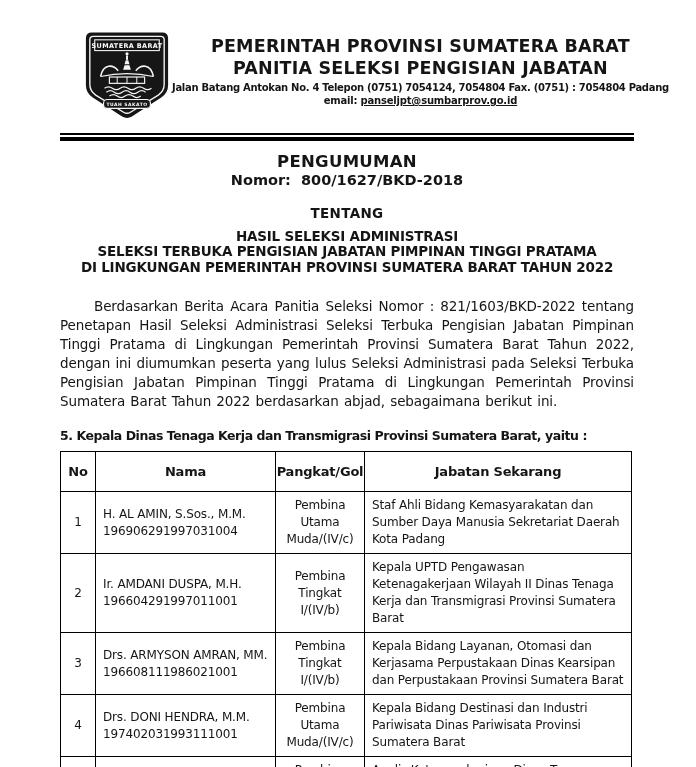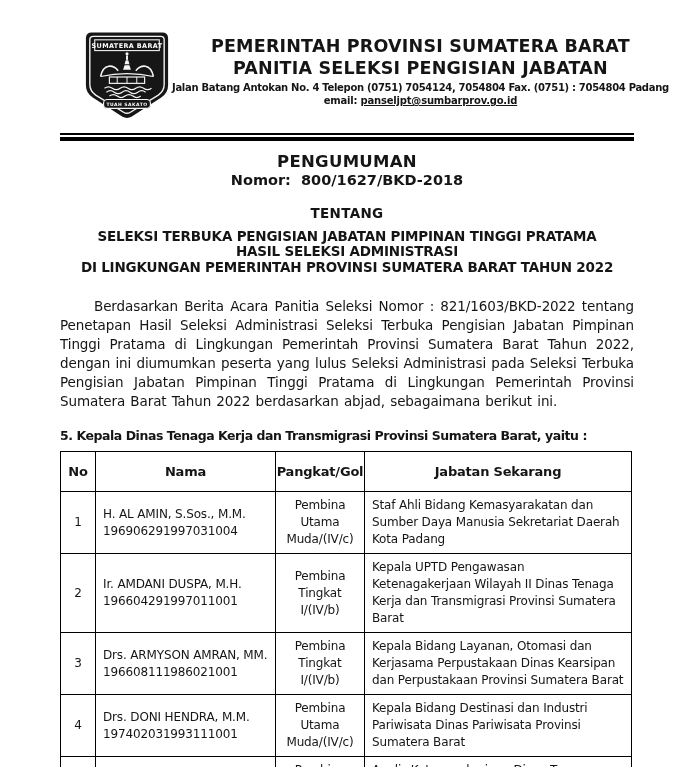--- a/index.html
+++ b/index.html
@@ -92,22 +92,22 @@
       <div class="rule-thin"></div>
       <div class="rule-gap"></div>
       <div class="rule-thick"></div>
     </div>
 
     <div class="title-block">
       <div class="t-pengumuman">PENGUMUMAN</div>
       <div class="t-nomor">Nomor:  800/1627/BKD-2018</div>
       <div class="t-tentang">TENTANG</div>
       <div class="t-subject">
+        <div class="t-subject-line">HASIL SELEKSI ADMINISTRASI</div>
         <div class="t-subject-line">SELEKSI TERBUKA PENGISIAN JABATAN PIMPINAN TINGGI PRATAMA</div>
-        <div class="t-subject-line">HASIL SELEKSI ADMINISTRASI</div>
         <div class="t-subject-line">DI LINGKUNGAN PEMERINTAH PROVINSI SUMATERA BARAT TAHUN 2022</div>
       </div>
     </div>
 
     <p class="paragraph">Berdasarkan Berita Acara Panitia Seleksi Nomor : 821/1603/BKD-2022 tentang Penetapan Hasil Seleksi Administrasi Seleksi Terbuka Pengisian Jabatan Pimpinan Tinggi Pratama di Lingkungan Pemerintah Provinsi Sumatera Barat Tahun 2022, dengan ini diumumkan peserta yang lulus Seleksi Administrasi pada Seleksi Terbuka Pengisian Jabatan Pimpinan Tinggi Pratama di Lingkungan Pemerintah Provinsi Sumatera Barat Tahun 2022 berdasarkan abjad, sebagaimana berikut ini.</p>
 
     <div class="section-heading">5. Kepala Dinas Tenaga Kerja dan Transmigrasi Provinsi Sumatera Barat, yaitu :</div>
 
     <table class="results">
       <colgroup>

